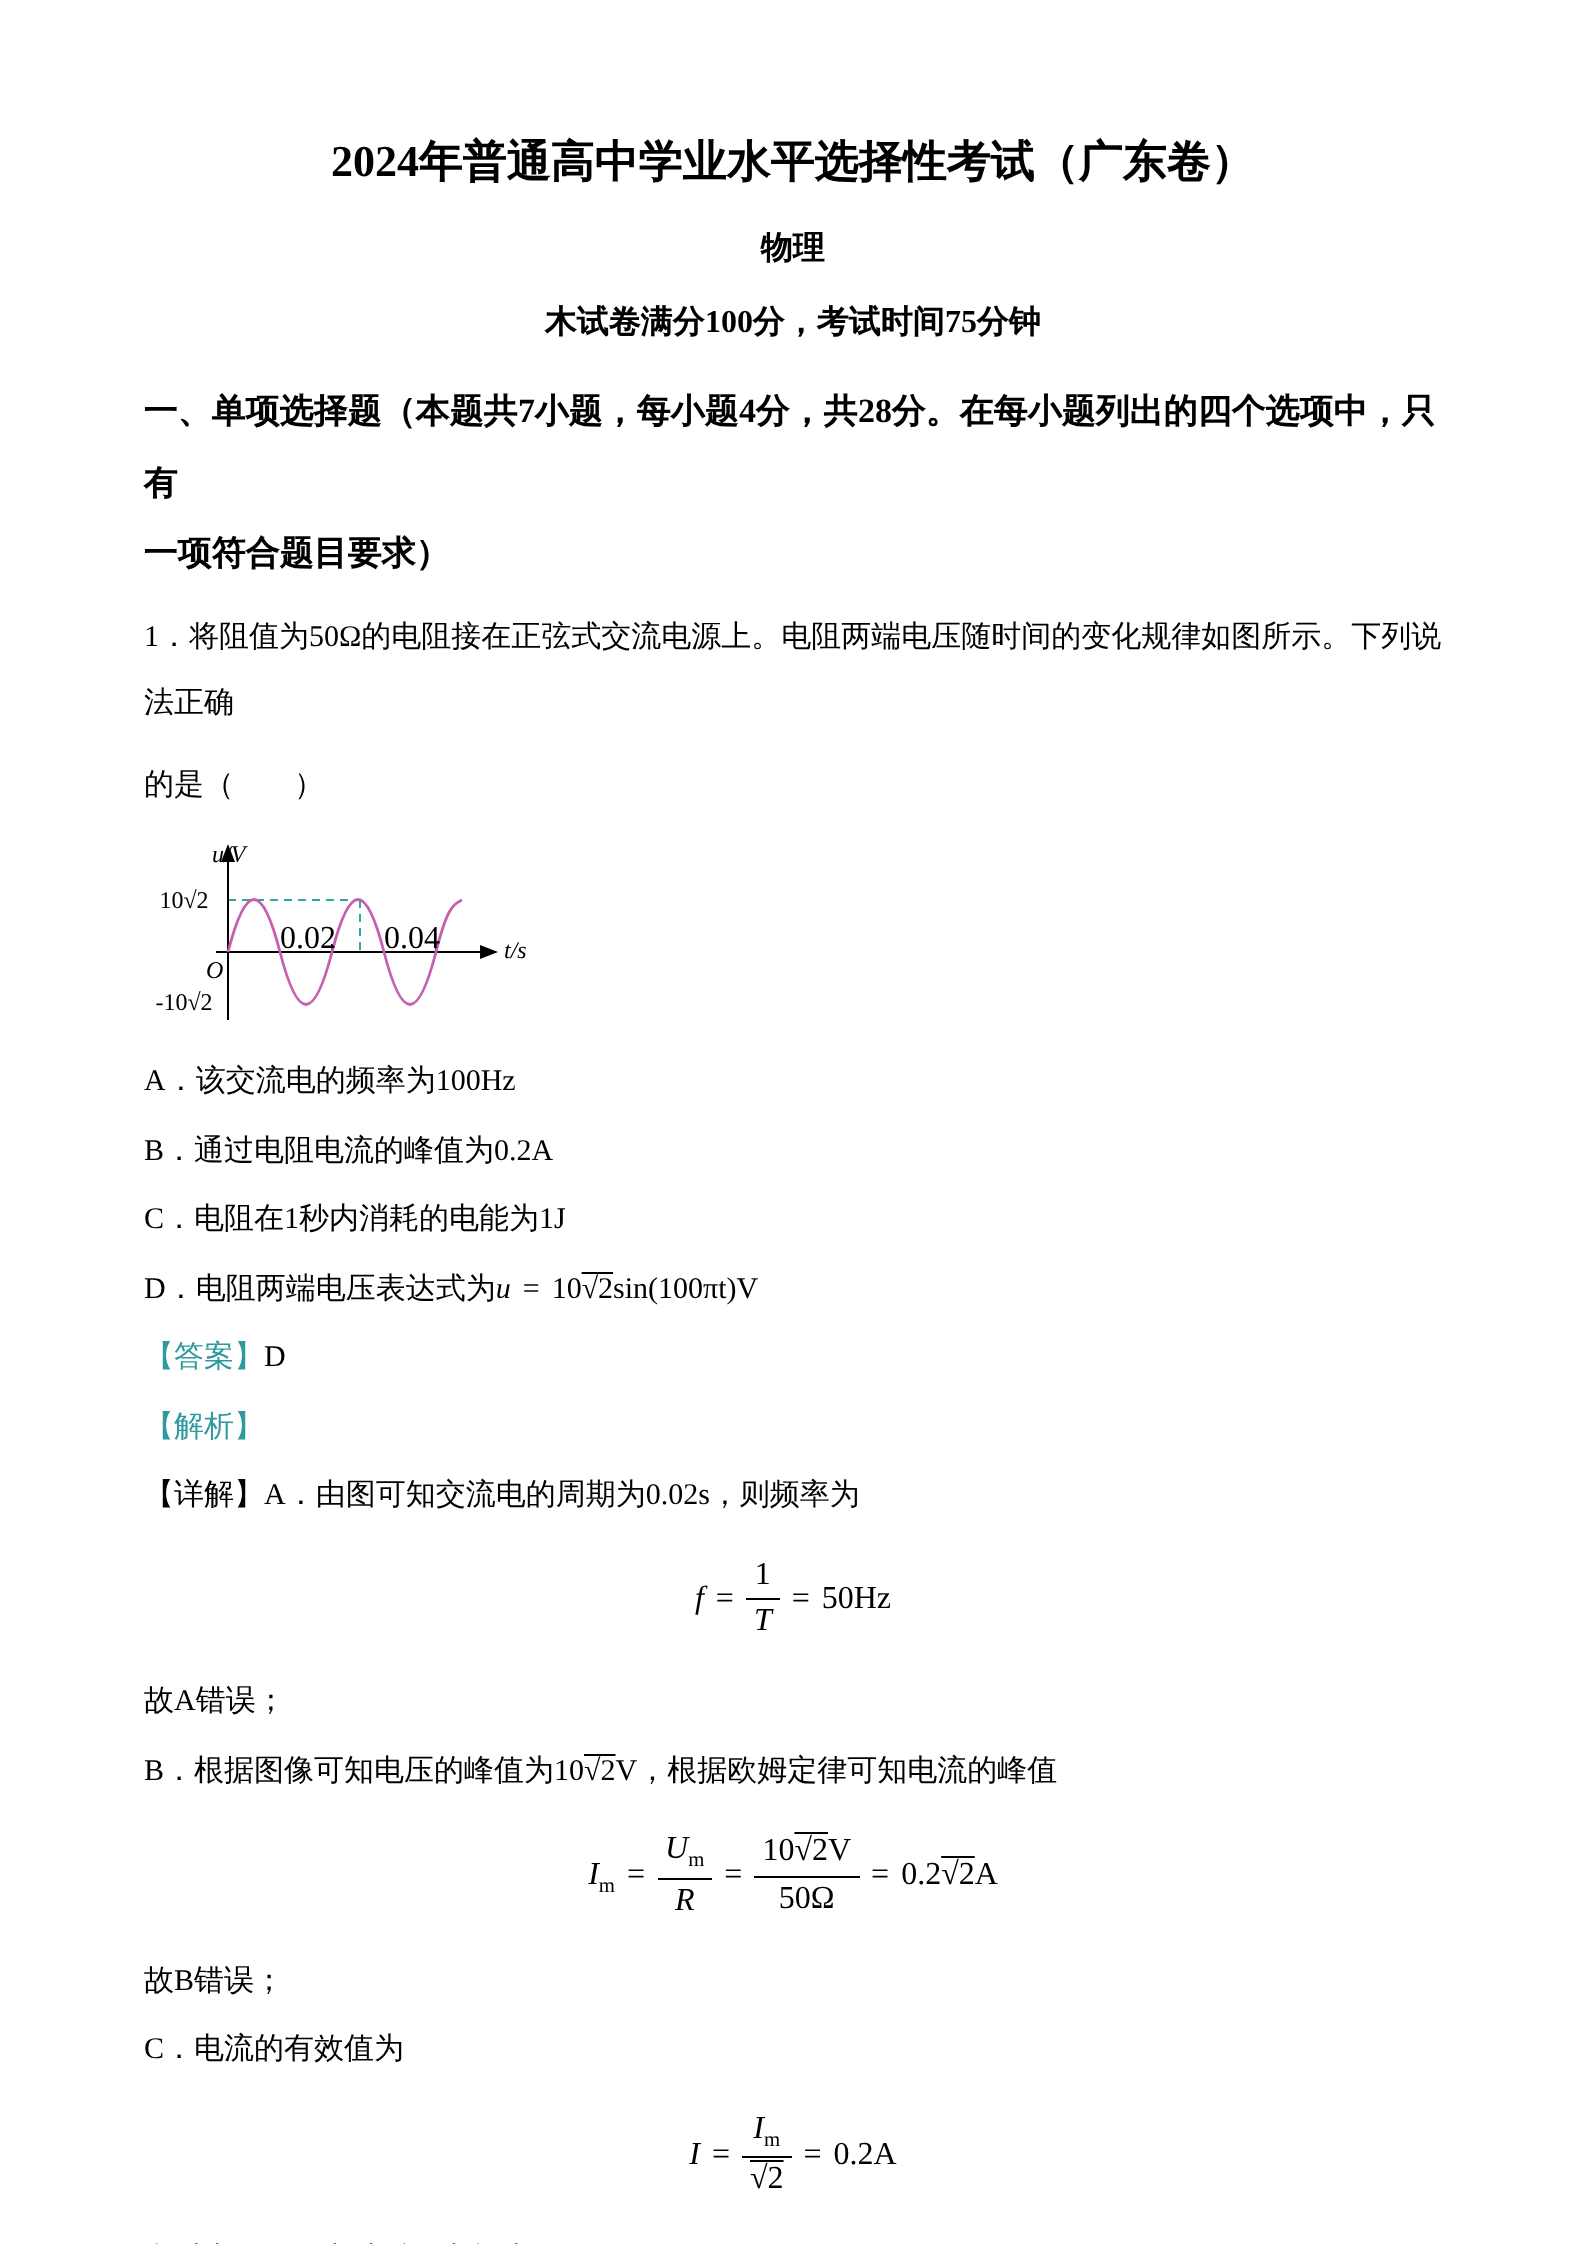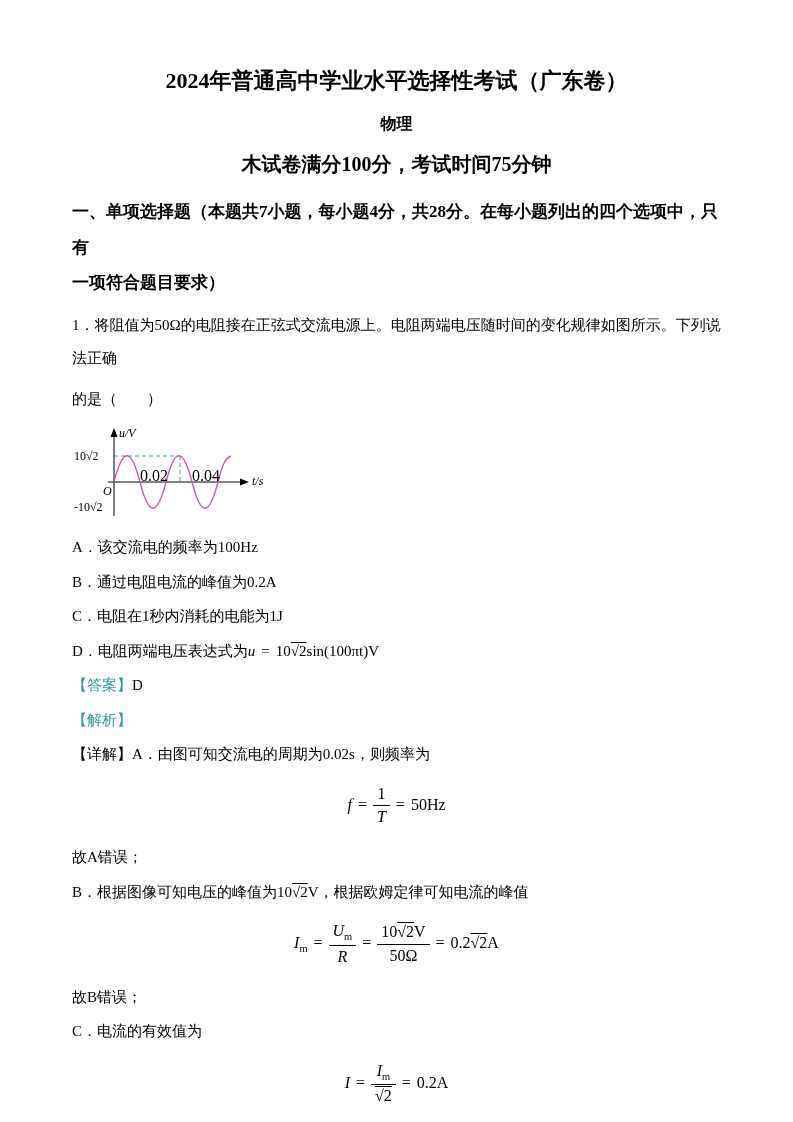--- a/index.html
+++ b/index.html
@@ -5,21 +5,21 @@
   html,body{margin:0;padding:0;background:#ffffff;}
   .page{
     width:793px;height:1122px;box-sizing:border-box;
     padding:56px 72px 40px 72px;background:#fff;color:#000;
     font-family:"Liberation Serif","DejaVu Serif",serif;font-size:15px;
     overflow:hidden;
   }
   p{margin:0;}
   .title{font-size:22px;font-weight:bold;text-align:center;margin:10px 0 0;}
   .subject{font-size:16px;font-weight:bold;text-align:center;margin:18px 0 0;}
-  .info{font-size:20px;font-weight:bold;text-align:center;margin:16px 0 0;}
+  .info{font-size:16px;font-weight:bold;text-align:center;margin:16px 0 0;}
   .section{font-weight:bold;font-size:17px;line-height:2.1;margin:16px 0 0;}
   .stem{line-height:2.2;margin:8px 0 0;}
   .opt{line-height:2.3;}
   .mark-line{line-height:2.3;}
   .teal{color:#2e9a9e;}
   .var{font-style:italic;}
   .rad{text-decoration:overline;}
   sub{font-size:0.65em;font-style:normal;}
   .formula{text-align:center;margin:12px 0;font-size:16px;line-height:1.25;}
   .op{margin:0 6px;}
@@ -28,21 +28,21 @@
   .frac > .den{display:block;padding:1px 4px 0;line-height:1.3;}
   
   .graph{position:relative;width:240px;height:102px;margin:8px 0 4px 2px;}
   .graph svg{position:absolute;left:0;top:0;}
   .axis{stroke:#000;stroke-width:1;fill:none;}
   .dash{stroke:#2fa8a0;stroke-width:1;stroke-dasharray:4,3;fill:none;}
   .curve{stroke:#c55fb0;stroke-width:1.4;fill:none;}
   .glabel{position:absolute;font-size:12px;white-space:nowrap;}
   .gsmall{font-size:16px;}
   .gitalic{font-style:italic;}
-  .yleft{left:0;width:36px;text-align:left;}
+  .yleft{left:0;width:36px;text-align:center;}
 </style>
 </head>
 <body>
 
 <div class="page">
 
   <h1 class="title">2024年普通高中学业水平选择性考试（广东卷）</h1>
   <h2 class="subject">物理</h2>
   <div class="info">木试卷满分100分，考试时间75分钟</div>
 
@@ -59,21 +59,21 @@
       <line class="dash" x1="40" y1="32" x2="106" y2="32"></line>
       <line class="dash" x1="106" y1="32" x2="106" y2="58"></line>
       <line class="axis" x1="40" y1="92" x2="40" y2="10"></line>
       <polygon points="40,4 36.5,13 43.5,13" fill="#000"></polygon>
       <line class="axis" x1="34" y1="58" x2="168" y2="58"></line>
       <polygon points="175,58 166,54.5 166,61.5" fill="#000"></polygon>
       <line class="axis" x1="92" y1="58" x2="92" y2="54"></line>
       <line class="axis" x1="144" y1="58" x2="144" y2="54"></line>
       <path class="curve" d="M 40,58 C 49,23 57,23 66,58 C 75,93 83,93 92,58 C 101,23 109,23 118,58 C 127,93 135,93 144,58 C 149,38 152,34 157,32"></path>
     </svg>
-    <span class="glabel gitalic" style="left:45px;top:2px;">u/V</span>
+    <span class="glabel gitalic" style="left:32px;top:2px;">u/V</span>
     <span class="glabel yleft" style="top:25px;">10√2</span>
     <span class="glabel yleft" style="top:76px;">-10√2</span>
     <span class="glabel gitalic" style="left:29px;top:60px;">O</span>
     <span class="glabel gsmall" style="left:66px;top:43px;">0.02</span>
     <span class="glabel gsmall" style="left:118px;top:43px;">0.04</span>
     <span class="glabel gitalic" style="left:178px;top:50px;">t/s</span>
   </div>
 
   <p class="opt">A．该交流电的频率为100Hz</p>
   <p class="opt">B．通过电阻电流的峰值为0.2A</p>

